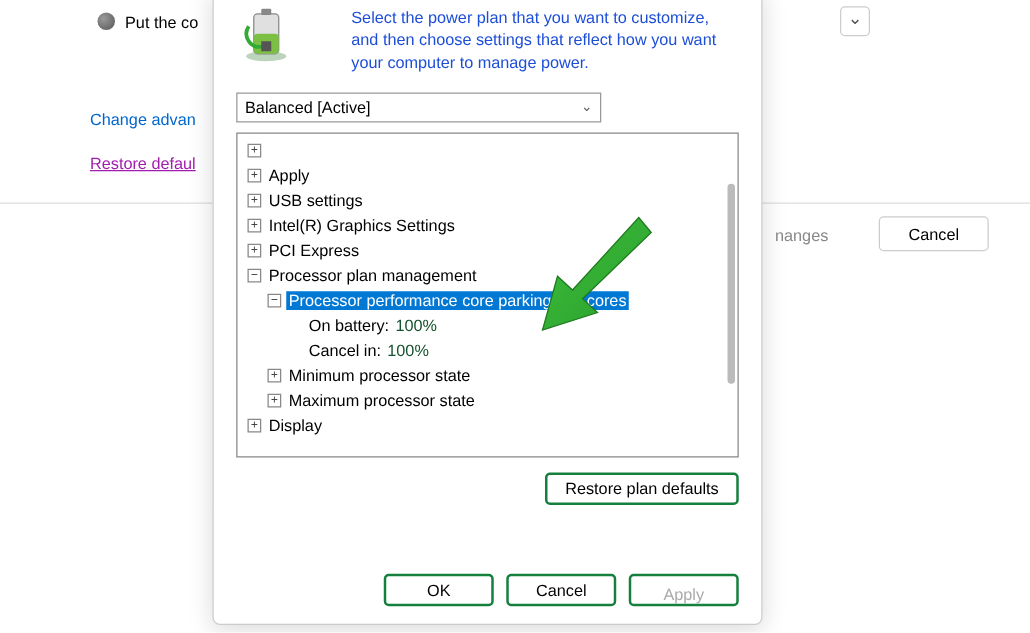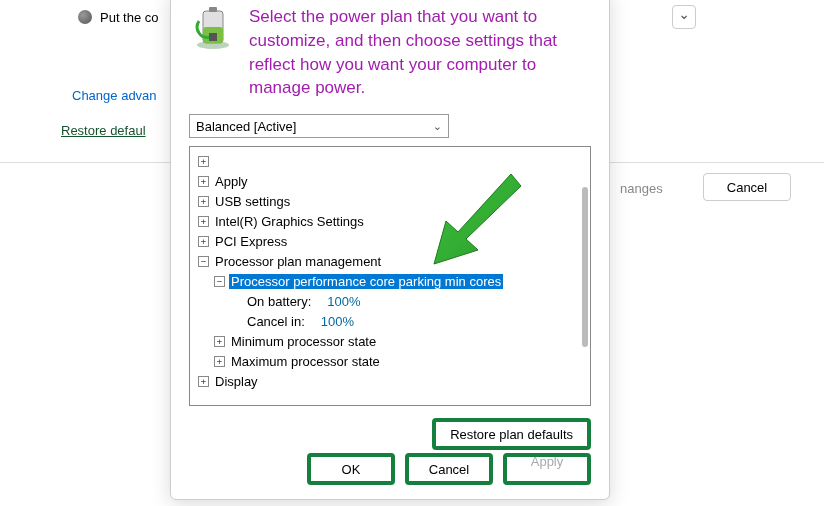--- a/index.html
+++ b/index.html
@@ -3,52 +3,52 @@
   <meta charset="utf-8">
   <style>
     * { box-sizing: border-box; margin: 0; padding: 0; }
     body { font-family: "Segoe UI", Tahoma, sans-serif; font-size: 13px; background: #fff; width: 824px; height: 506px; overflow: hidden; position: relative; }
     
     
     .bg-bullet { position: absolute; left: 78px; top: 10px; width: 14px; height: 14px; border-radius: 50%; background: radial-gradient(circle at 35% 35%, #999, #555); }
     .bg-put { position: absolute; left: 100px; top: 10px; color: #000; }
     .bg-dropdown { position: absolute; right: 128px; top: 5px; width: 24px; height: 24px; border: 1px solid #ccc; border-radius: 4px; display: flex; align-items: center; justify-content: center; cursor: pointer; }
     .bg-link1 { position: absolute; left: 72px; top: 88px; color: #0066cc; cursor: pointer; }
-    .bg-link2 { position: absolute; left: 61px; top: 123px; color: #14532d; text-decoration: underline; cursor: pointer; }
+    .bg-link2 { position: absolute; left: 72px; top: 123px; color: #a21caf; text-decoration: underline; cursor: pointer; }
     .bg-divider { position: absolute; left: 0; top: 162px; width: 170px; height: 1px; background: #ddd; }
     .bg-divider2 { position: absolute; left: 610px; top: 162px; width: 214px; height: 1px; background: #ddd; }
     .bg-nanges { position: absolute; left: 620px; top: 181px; color: #888; }
     .bg-cancel { position: absolute; left: 703px; top: 173px; width: 88px; height: 28px; border: 1px solid #ccc; border-radius: 4px; background: #fff; display: flex; align-items: center; justify-content: center; cursor: pointer; }
 
     
     .dialog { position: absolute; left: 170px; top: -10px; width: 440px; height: 510px; background: #fff; border: 1px solid #ccc; border-radius: 6px; box-shadow: 0 4px 20px rgba(0,0,0,0.15); }
     .dialog-inner { padding: 12px 18px; }
     
     .header-row { display: flex; gap: 12px; margin-bottom: 14px; }
     .battery-icon { width: 48px; height: 48px; flex-shrink: 0; }
-    .header-text { font-size: 17px; line-height: 1.4; color: #a21caf; padding-top: 2px; }
+    .header-text { font-size: 13px; line-height: 1.4; color: #1d4ed8; padding-top: 2px; margin-left: 32px; }
     
-    .plan-select { width: 260px; height: 24px; border: 1px solid #999; background: #fff; display: flex; align-items: center; justify-content: space-between; padding: 0 6px; cursor: pointer; margin-bottom: 8px; }
+    .plan-select { width: 292px; height: 24px; border: 1px solid #999; background: #fff; display: flex; align-items: center; justify-content: space-between; padding: 0 6px; cursor: pointer; margin-bottom: 8px; }
     .plan-select .chev { font-size: 11px; color: #555; }
     
     .tree-box { width: 100%; height: 260px; border: 1px solid #888; background: #fff; overflow: hidden; position: relative; }
     .tree-content { padding: 4px 2px; }
     .tree-scroll { position: absolute; right: 2px; top: 40px; width: 6px; height: 160px; background: #bbb; border-radius: 3px; }
     
     .tree-item { display: flex; align-items: center; height: 20px; padding-left: 6px; white-space: nowrap; }
     .tree-item.lvl1 { padding-left: 22px; }
     .tree-item.lvl2 { padding-left: 38px; }
     .expander { width: 11px; height: 11px; border: 1px solid #888; display: inline-flex; align-items: center; justify-content: center; font-size: 9px; line-height: 1; margin-right: 4px; color: #444; cursor: pointer; flex-shrink: 0; font-family: monospace; }
     .blank-exp { width: 11px; height: 11px; margin-right: 4px; display: inline-block; flex-shrink: 0; }
     .tree-label { padding: 0 2px; }
     .tree-label.selected { background: #0078d4; color: #fff; }
-    .val-link { color: #0369a1; margin-left: 14px; }
+    .val-link { color: #14532d; margin-left: 3px; }
     
     .restore-row { display: flex; justify-content: flex-end; margin-top: 12px; }
-    .btn { min-width: 88px; height: 26px; border: 4px solid #15803d; border-radius: 4px; background: #fff; display: inline-flex; align-items: center; justify-content: center; padding: 12px 14px; cursor: pointer; font-size: 13px; }
+    .btn { min-width: 88px; height: 26px; border: 2px solid #15803d; border-radius: 4px; background: #fff; display: inline-flex; align-items: center; justify-content: center; padding: 0 14px; cursor: pointer; font-size: 13px; }
     .btn.disabled { color: #aaa; cursor: default; align-items: flex-end; }
     
     .dialog-buttons { position: absolute; bottom: 14px; right: 18px; display: flex; gap: 10px; }
     
     
     .arrow { position: absolute; left: 416px; top: 164px; pointer-events: none; z-index: 10; }
     
     .chevron-down::before { content: "⌄"; font-size: 14px; color: #555; position: relative; top: -3px; }
   </style>
 </head>

